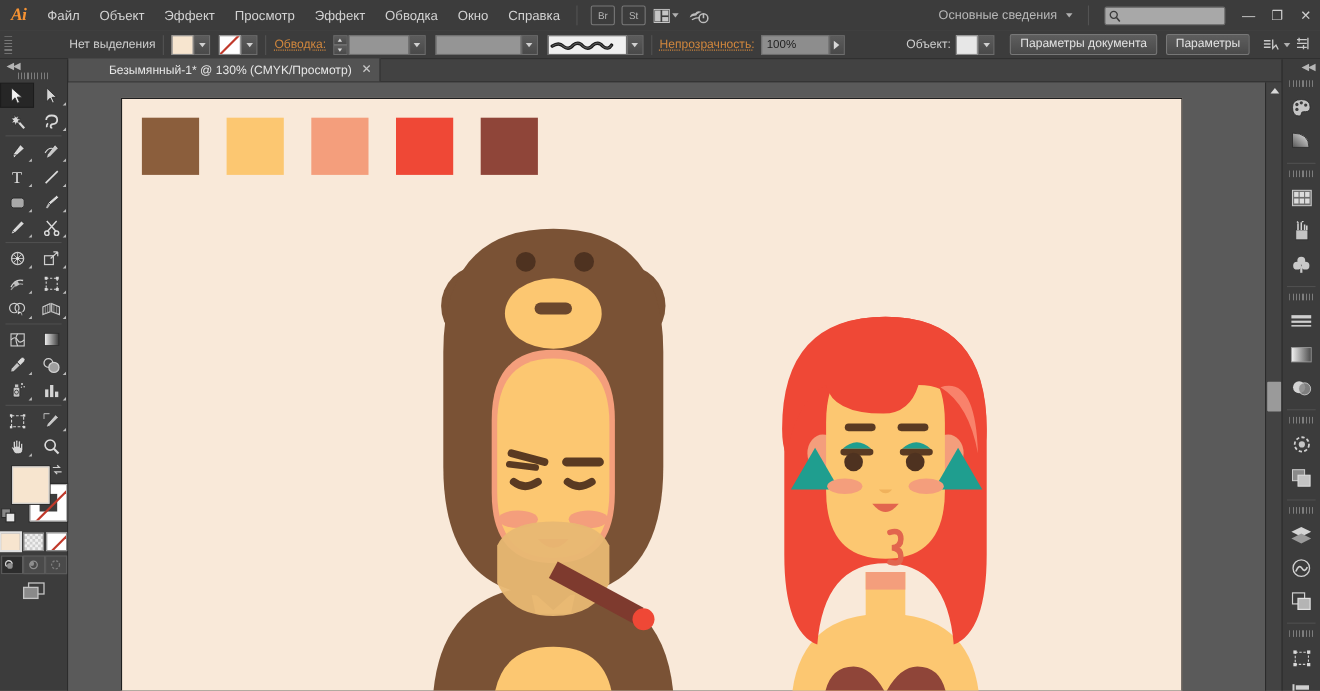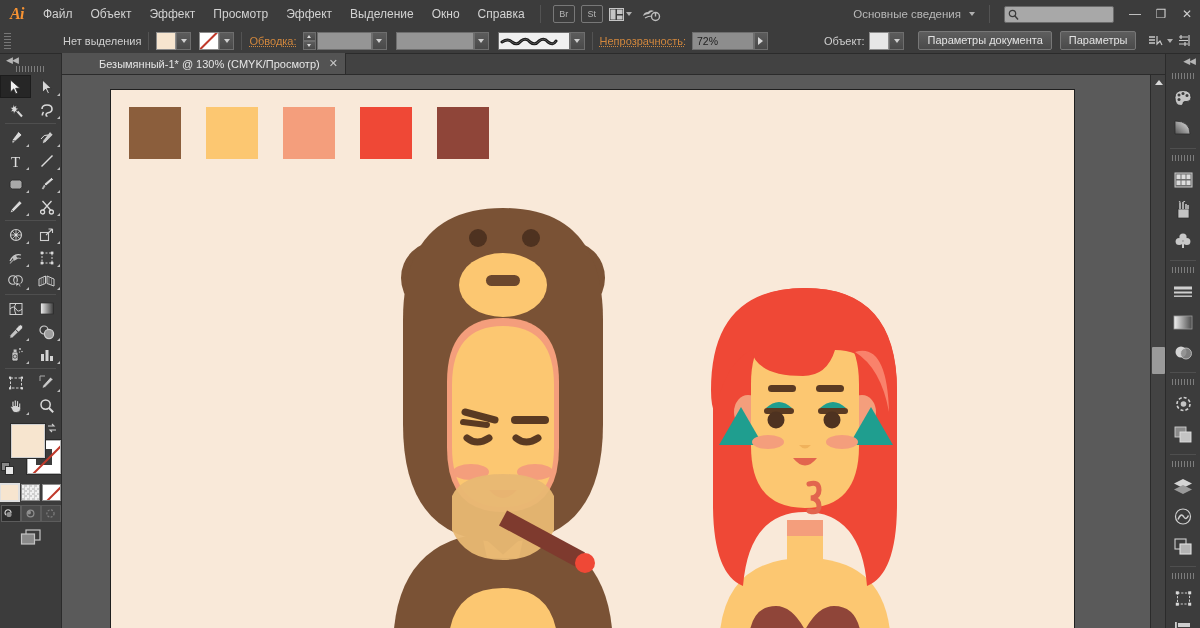--- a/index.html
+++ b/index.html
@@ -172,21 +172,21 @@
 
 <div id="app">
 
   <div class="menubar">
     <div class="ai-logo">Ai</div>
     <div class="menu-item">Файл</div>
     <div class="menu-item">Объект</div>
     <div class="menu-item">Эффект</div>
     <div class="menu-item">Просмотр</div>
     <div class="menu-item">Эффект</div>
-    <div class="menu-item">Выделение</div>
+    <div class="menu-item">Обводка</div>
     <div class="menu-item">Окно</div>
     <div class="menu-item">Справка</div>
 
     <div class="mb-sep"></div>
 
     <div class="mb-btn">Br</div>
     <div class="mb-btn">St</div>
 
     <div class="mb-icon">
       <svg width="15" height="13" viewBox="0 0 15 13">
@@ -273,21 +273,21 @@
         <path d="M2 7 q6-4 10 0 q5 4 9 -1 q5-4 9 1 q5 4 9 -1 q5-4 9 1 q5 4 8 -1" stroke="#555" stroke-width="1" fill="none"></path>
       </svg>
     </div>
     <div class="dd-btn">
         <span class="dd-arrow"></span>
       </div>
 
     <div class="cb-sep"></div>
     <div class="cb-label">Непрозрачность:</div>
     <div style="width:6px"></div>
-    <div class="opacity-field">72%</div>
+    <div class="opacity-field">100%</div>
     <div class="play-btn">
         <span class="play-tri"></span>
       </div>
 
     <div style="width:9px"></div>
     <div class="cb-text">Объект:</div>
     <div style="width:5px"></div>
     <div class="swatch-box" style="background:#e7e7e7"></div>
     <div class="dd-btn">
         <span class="dd-arrow"></span>

